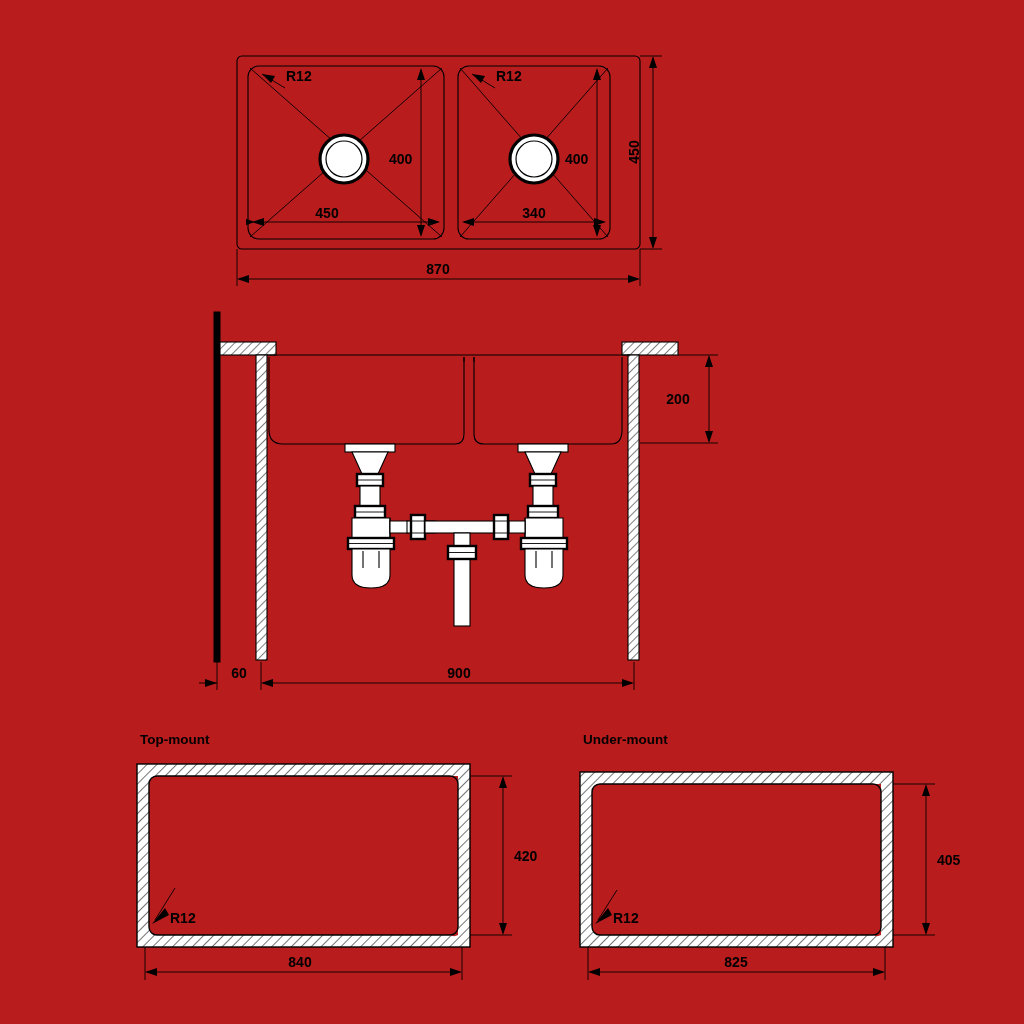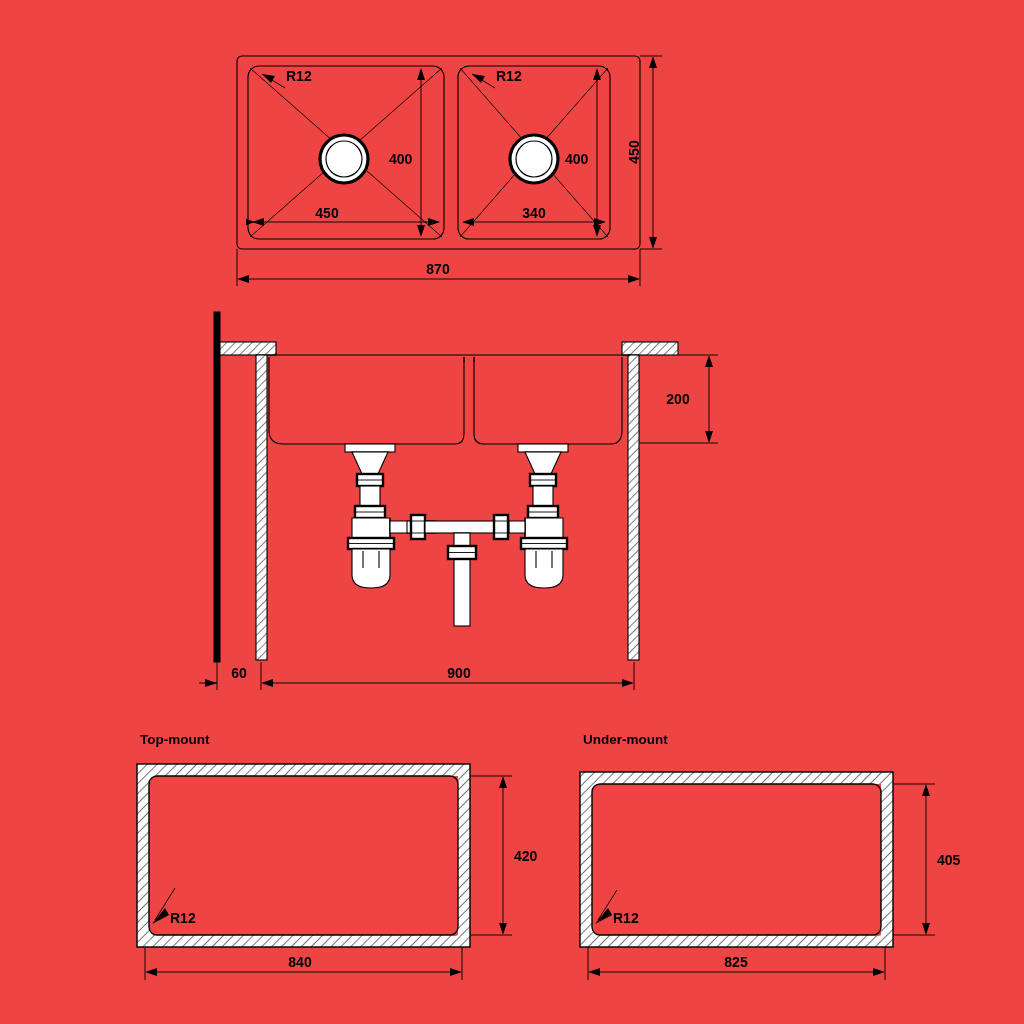--- a/index.html
+++ b/index.html
@@ -10,21 +10,21 @@
   body {
     width: 1024px;
     height: 1024px;
     font-family: "Liberation Sans", sans-serif;
     overflow: hidden;
   }
   #sheet {
     position: relative;
     width: 1024px;
     height: 1024px;
-    background: #ef4444;
+    background: #b91c1c;
   }
   svg.drawing {
     position: absolute;
     left: 0;
     top: 0;
     width: 1024px;
     height: 1024px;
     display: block;
   }
   .dim-text {

